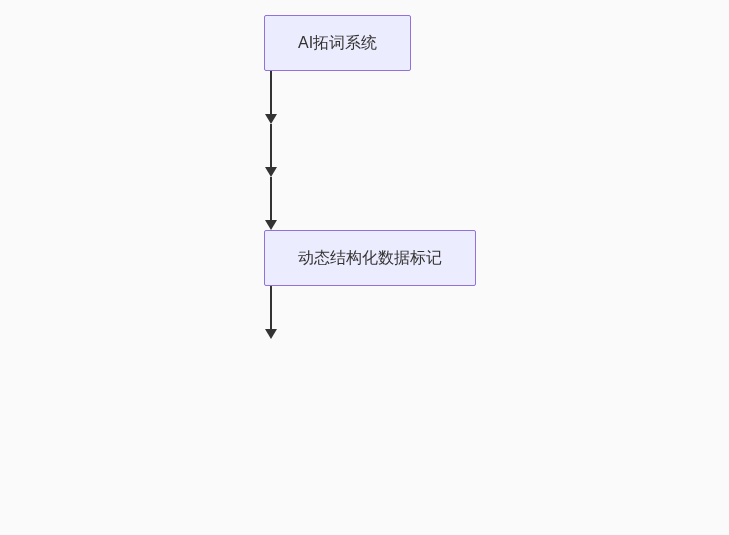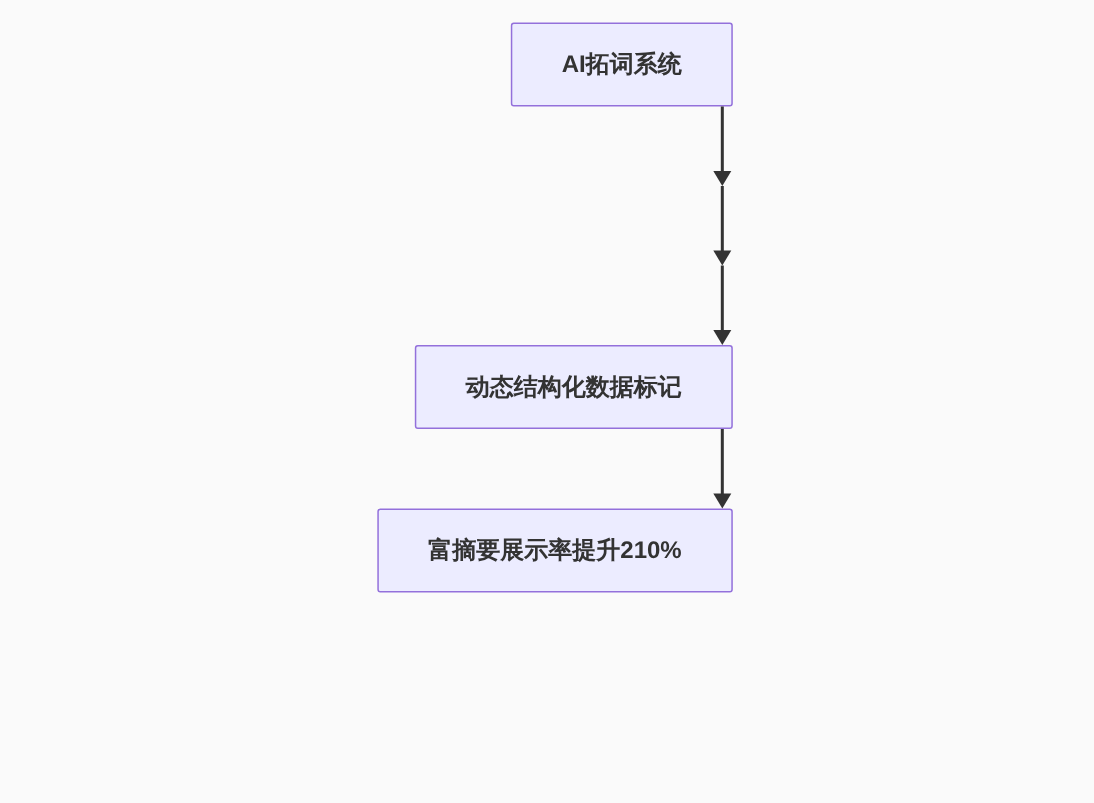--- a/index.html
+++ b/index.html
@@ -14,22 +14,21 @@
     overflow: hidden;
     position: relative;
   }
   .flowchart {
     position: absolute;
     left: 370px;
     top: 15px;
     transform: translateX(-50%);
     display: flex;
     flex-direction: column;
-    align-items: flex-end;
-    font-weight: bold;
+    align-items: flex-start;
   }
   .flow-node {
     box-sizing: border-box;
     height: 56px;
     padding: 0 33px;
     display: flex;
     align-items: center;
     justify-content: center;
     background: #ECECFF;
     border: 1.5px solid #9370DB;
@@ -90,17 +89,14 @@
 
   <div class="flow-node">
     <span>动态结构化数据标记</span>
   </div>
 
   <div class="flow-arrow">
     <div class="arrow-line"></div>
     <div class="arrow-head"></div>
   </div>
 
-  <div class="flow-node">
-    <span>富摘要展示率提升210%</span>
-  </div>
 
 </div>
 
 </body></html>

